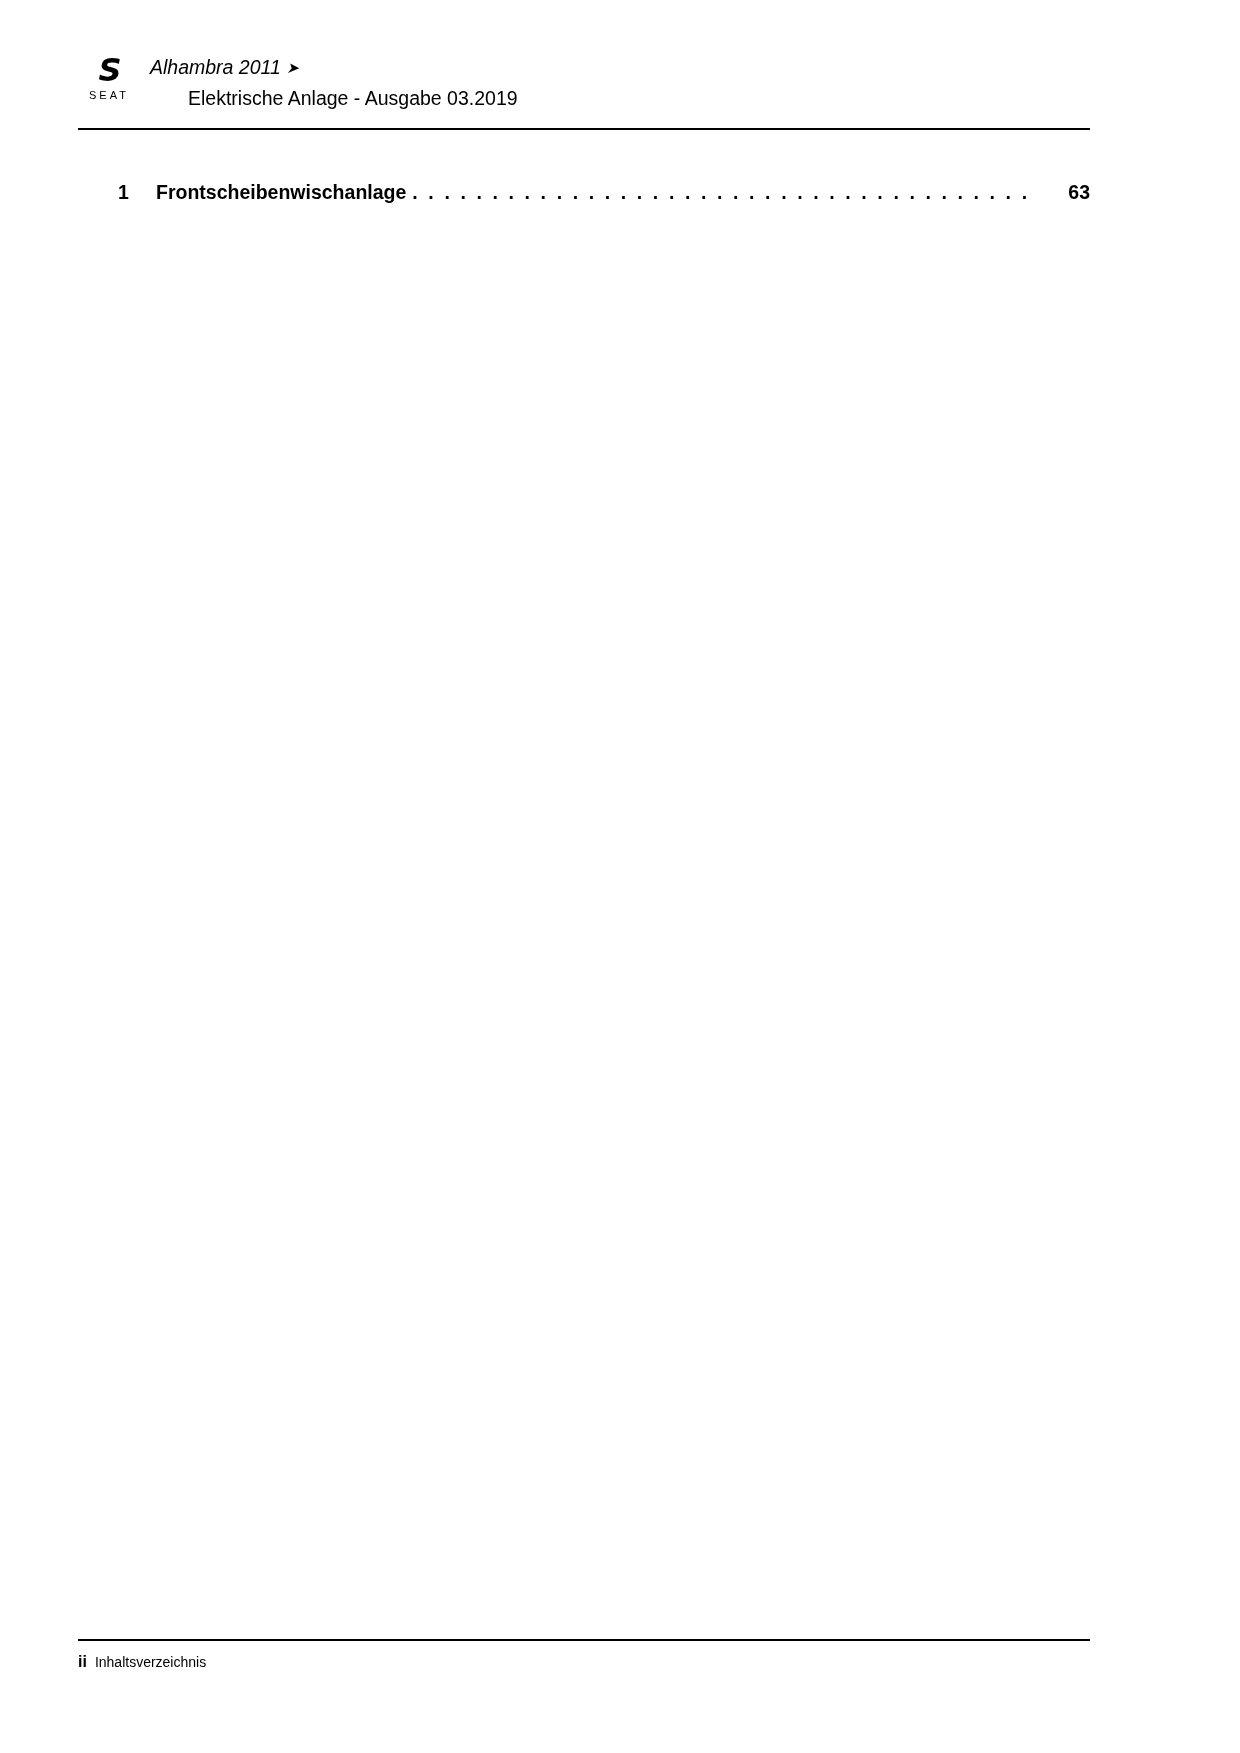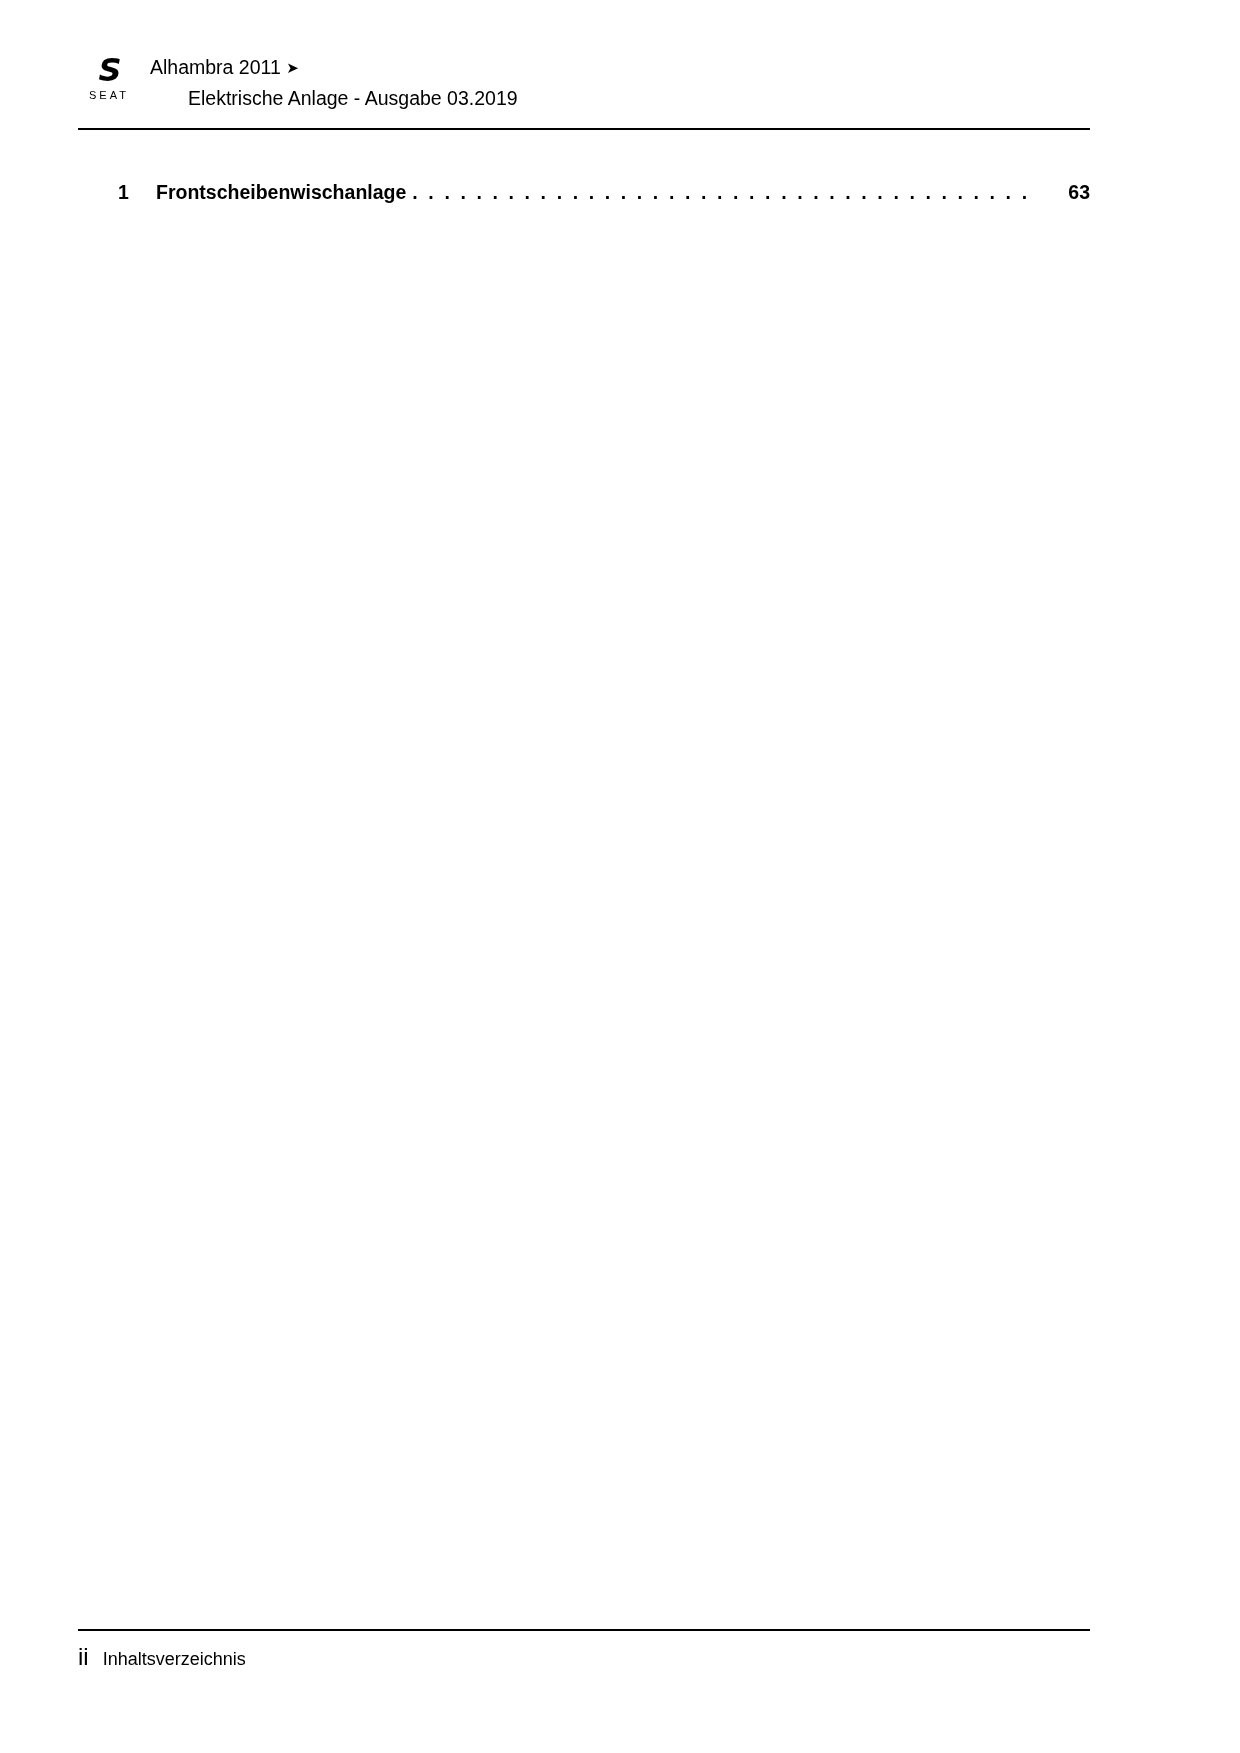--- a/index.html
+++ b/index.html
@@ -56,21 +56,21 @@
     margin-top: 2px;
     font-weight: normal;
   }
   .header-text {
     position: absolute;
     left: 72px;
     top: 0px;
     font-size: 19.5px;
     line-height: 30px;
   }
-  .header-text .line1 { white-space: nowrap; }
+  .header-text .line1 { white-space: nowrap; font-style: italic; }
   .header-text .line2 { white-space: nowrap; margin-left: 38px; }
   .arrow-glyph {
     font-size: 15px;
     vertical-align: 1px;
   }
 
   
   .toc {
     position: absolute;
     top: 158px;
@@ -129,26 +129,26 @@
     width: 1012px;
     border-top: 2px solid #000;
     padding-top: 12px;
     box-sizing: border-box;
   }
   .footer-inner {
     display: flex;
     align-items: baseline;
   }
   .footer .folio {
-    font-size: 24px;
-    font-weight: normal;
-    margin-right: 14px;
+    font-size: 16px;
+    font-weight: bold;
+    margin-right: 8px;
   }
   .footer .label {
-    font-size: 18px;
+    font-size: 14px;
   }
 </style>
 </head>
 <body>
 
 <div class="page">
 
   <div class="header">
     <div class="logo">
       <span class="mark">S</span>

